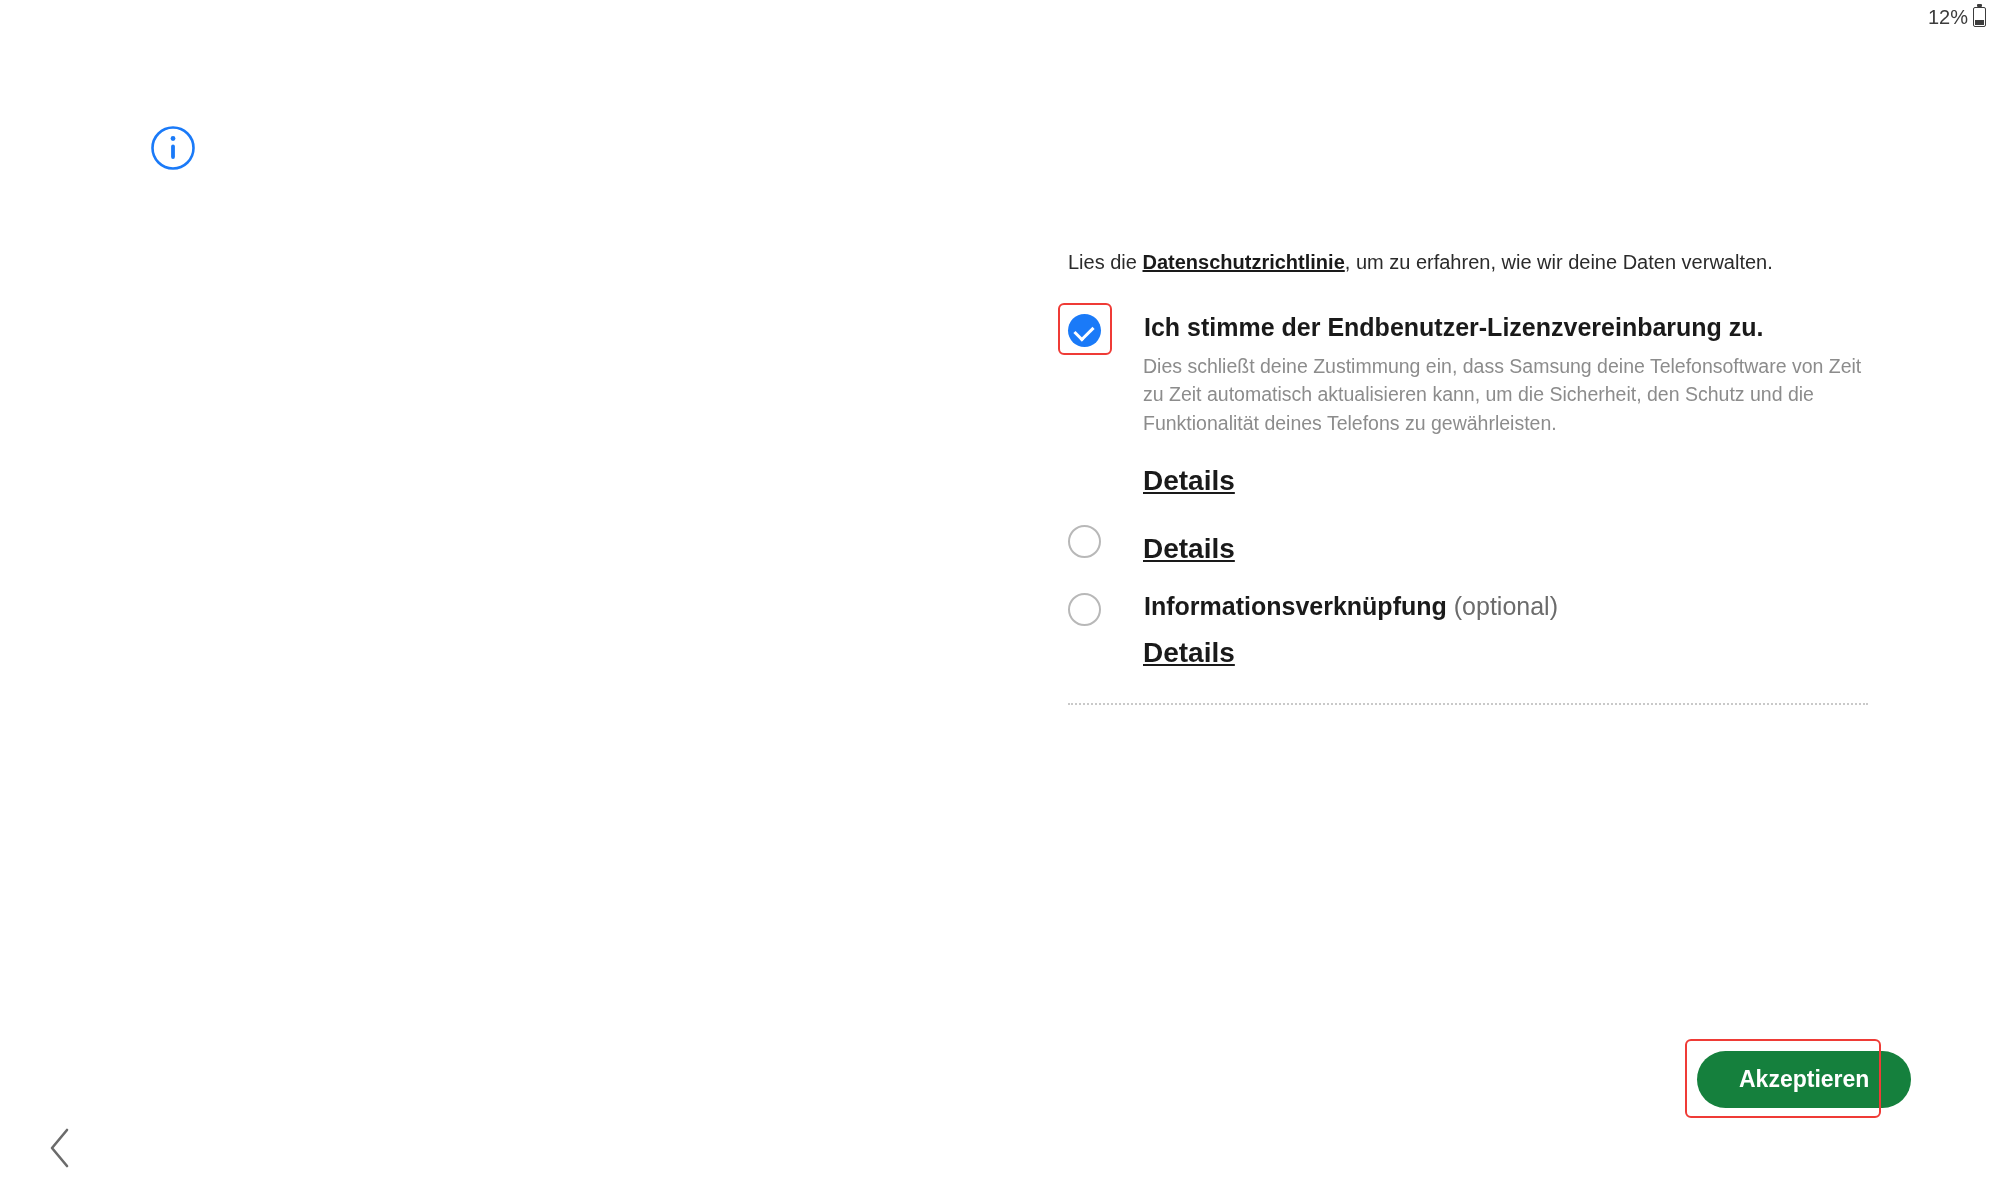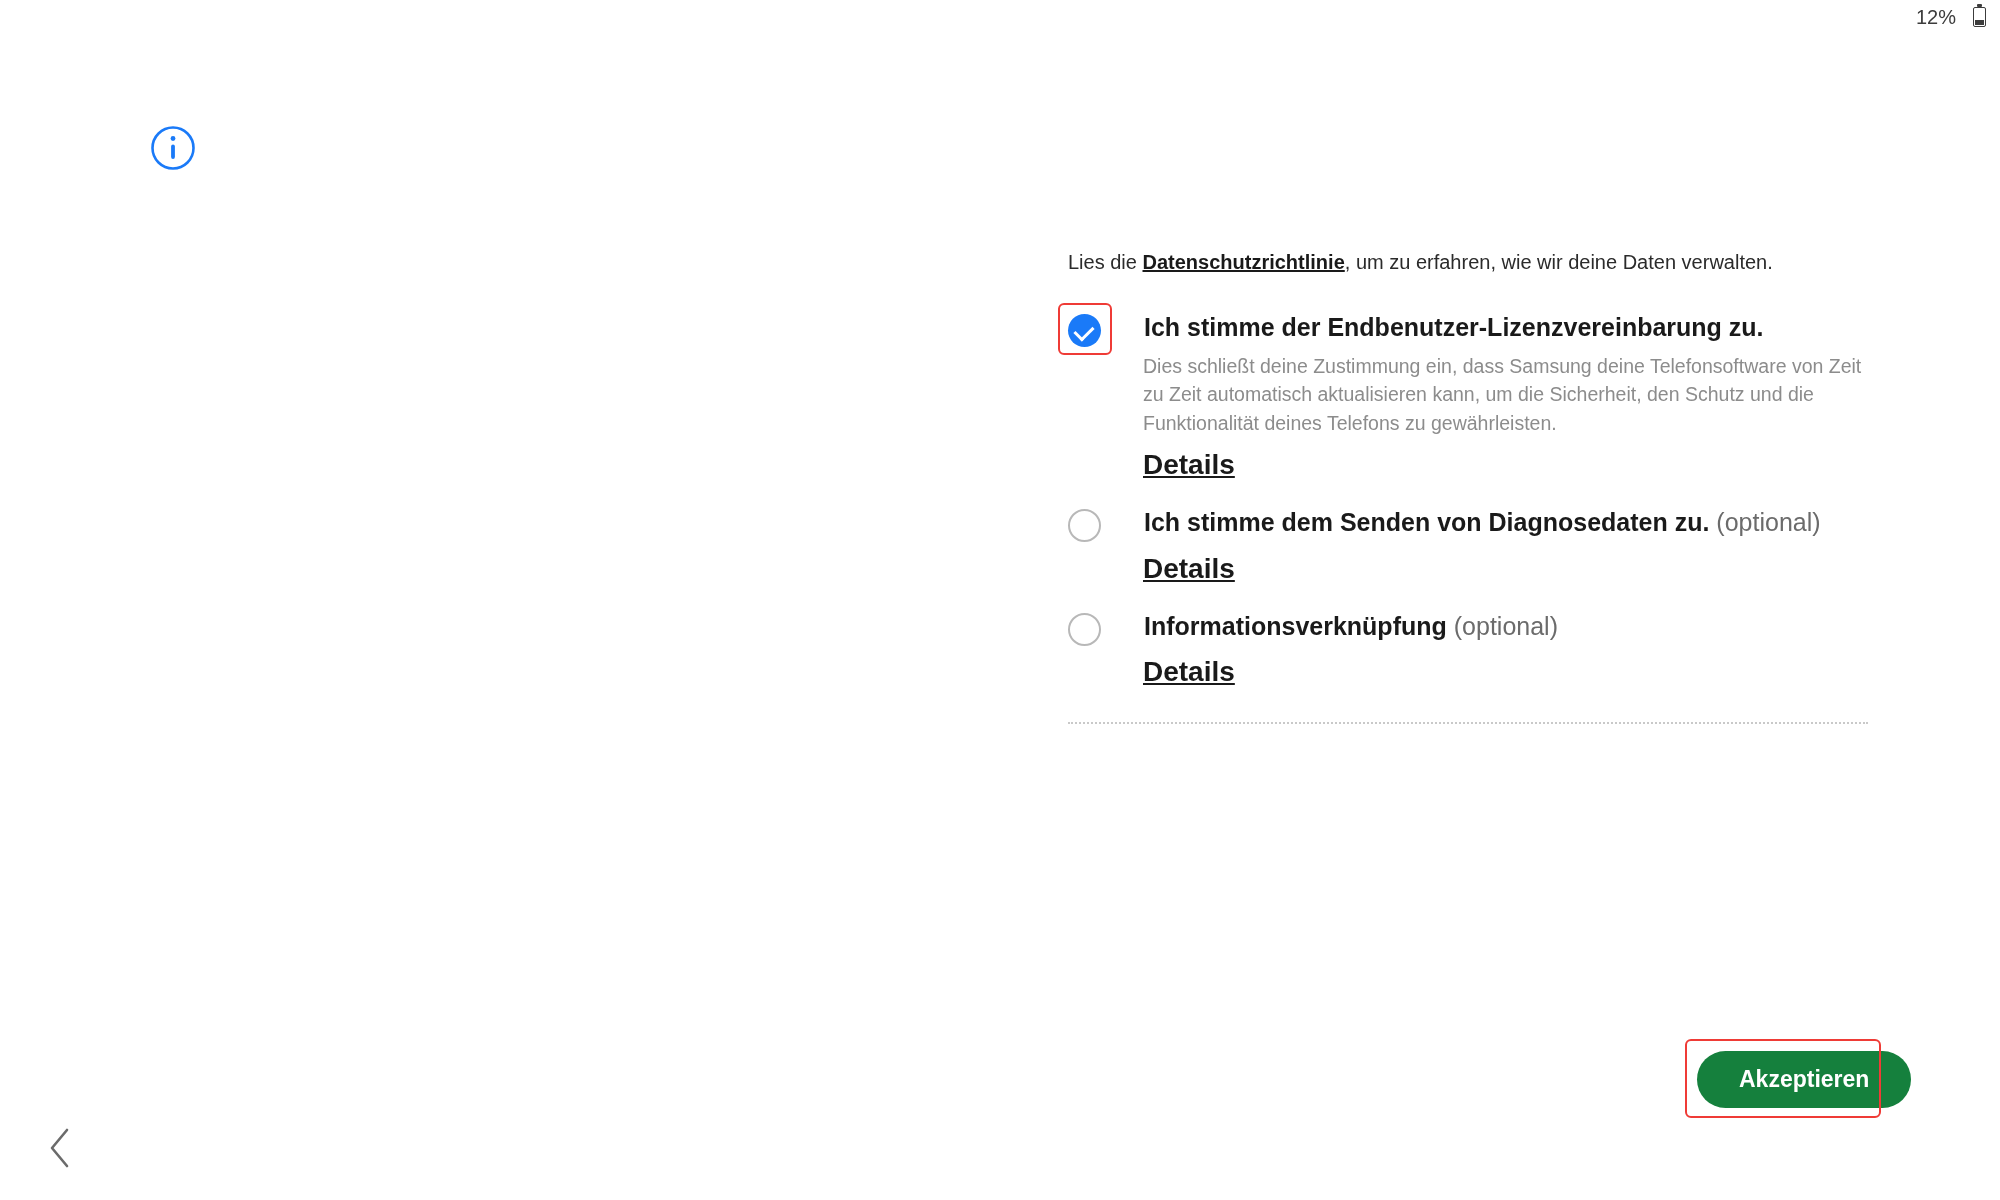--- a/index.html
+++ b/index.html
@@ -22,21 +22,21 @@
 
   
   .statusbar {
     position: absolute;
     top: 0;
     right: 0;
     height: 34px;
     display: flex;
     align-items: center;
     justify-content: flex-end;
-    gap: 16px;
+    gap: 4px;
     padding-right: 14px;
     color: #3c3c3c;
     font-size: 20px;
   }
   .battery-icon {
     display: inline-block;
     width: 13px;
     height: 20px;
     position: relative;
     border: 1.6px solid #3c3c3c;
@@ -150,21 +150,21 @@
     color: #1a1a1a;
     line-height: 1.35;
     margin: 1px;
   }
   .item-label b { font-weight: bold; }
   .item-label .opt { color: #6b6b6b; font-weight: normal; }
   .item-desc {
     font-size: 19.5px;
     color: #8c8c8c;
     line-height: 1.45;
-    margin: 7px 0 0 0;
+    margin: 7px 0 16px 0;
     max-width: 775px;
   }
   .details-link {
     display: inline-block;
     margin-top: 12px;
     font-size: 28px;
     font-weight: bold;
     color: #1a1a1a;
     text-decoration: underline;
   }
@@ -251,23 +251,20 @@
         <p class="item-desc">Dies schließt deine Zustimmung ein, dass Samsung deine Telefonsoftware von Zeit zu Zeit automatisch aktualisieren kann, um die Sicherheit, den Schutz und die Funktionalität deines Telefons zu gewährleisten.</p>
         <a href="#" class="details-link">Details</a>
       </div>
     </div>
 
     <div class="item">
       <div class="radio-wrap">
         <div class="radio"></div>
       </div>
       <div class="body">
-        <p class="item-label">
-          <b>Ich stimme dem Senden von Diagnosedaten zu.</b><span class="opt"> (optional)</span>
-        </p>
         <a href="#" class="details-link">Details</a>
       </div>
     </div>
 
     <div class="item">
       <div class="radio-wrap">
         <div class="radio"></div>
       </div>
       <div class="body">
         <p class="item-label">

